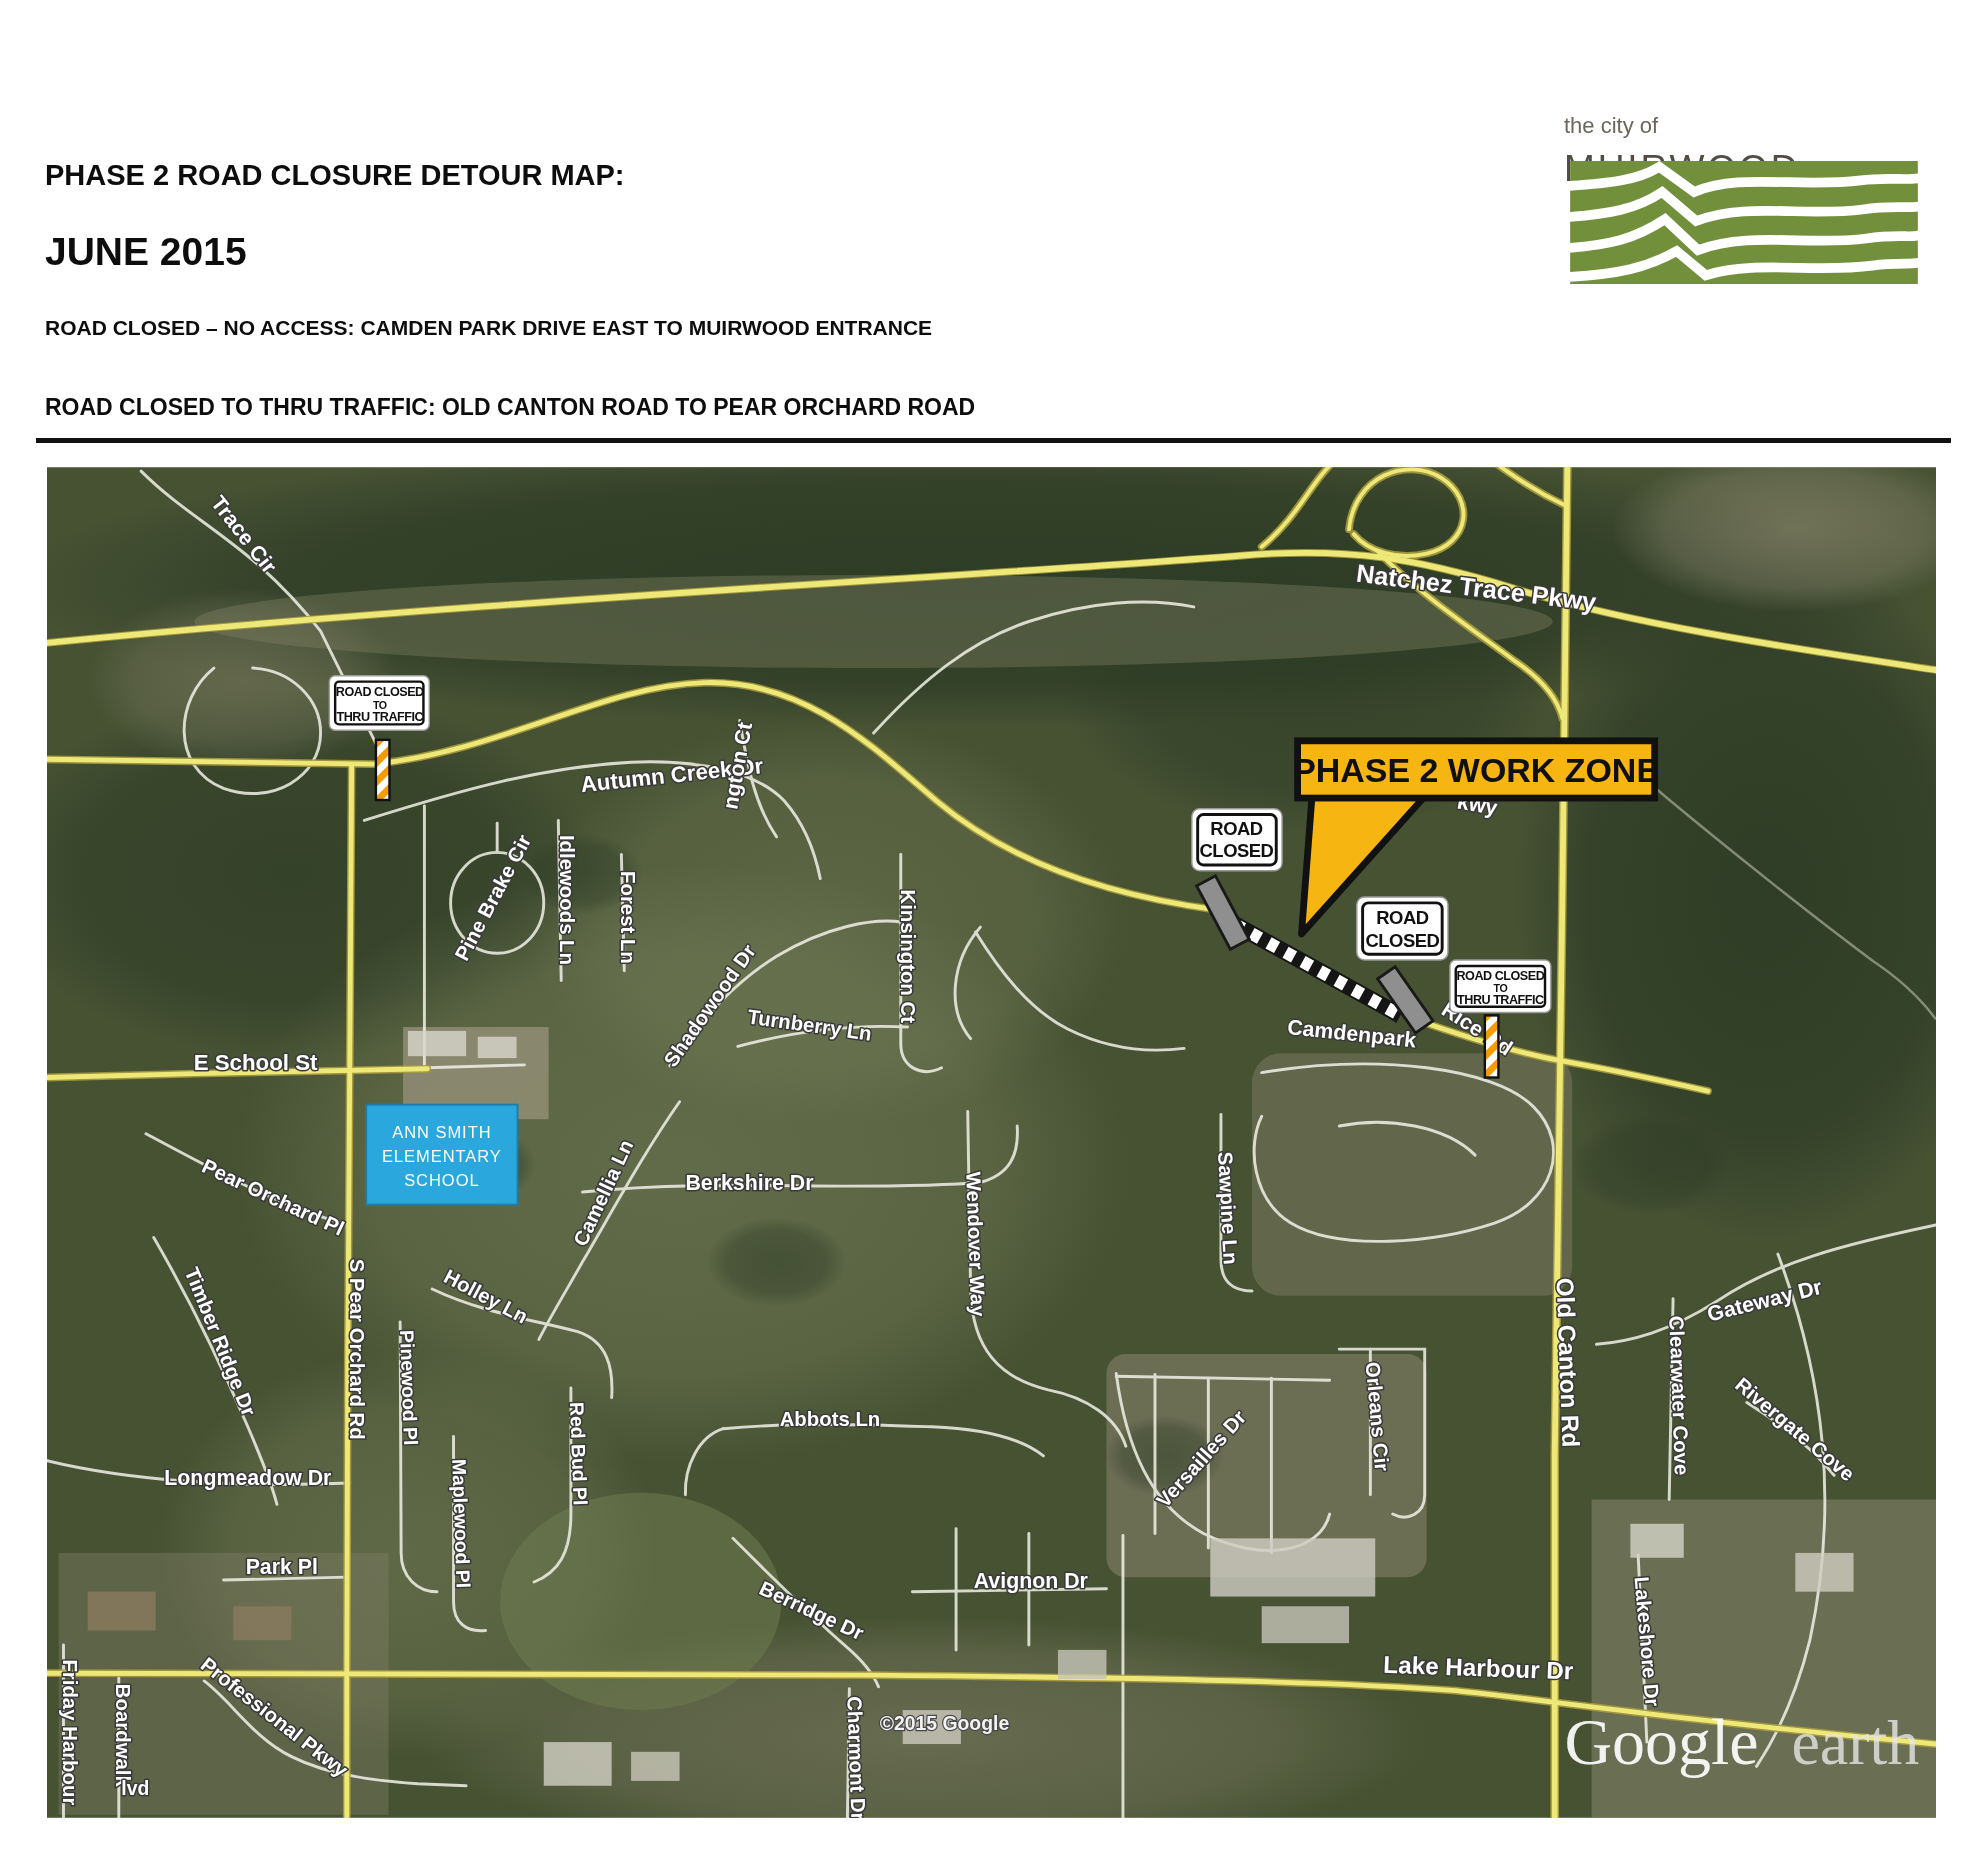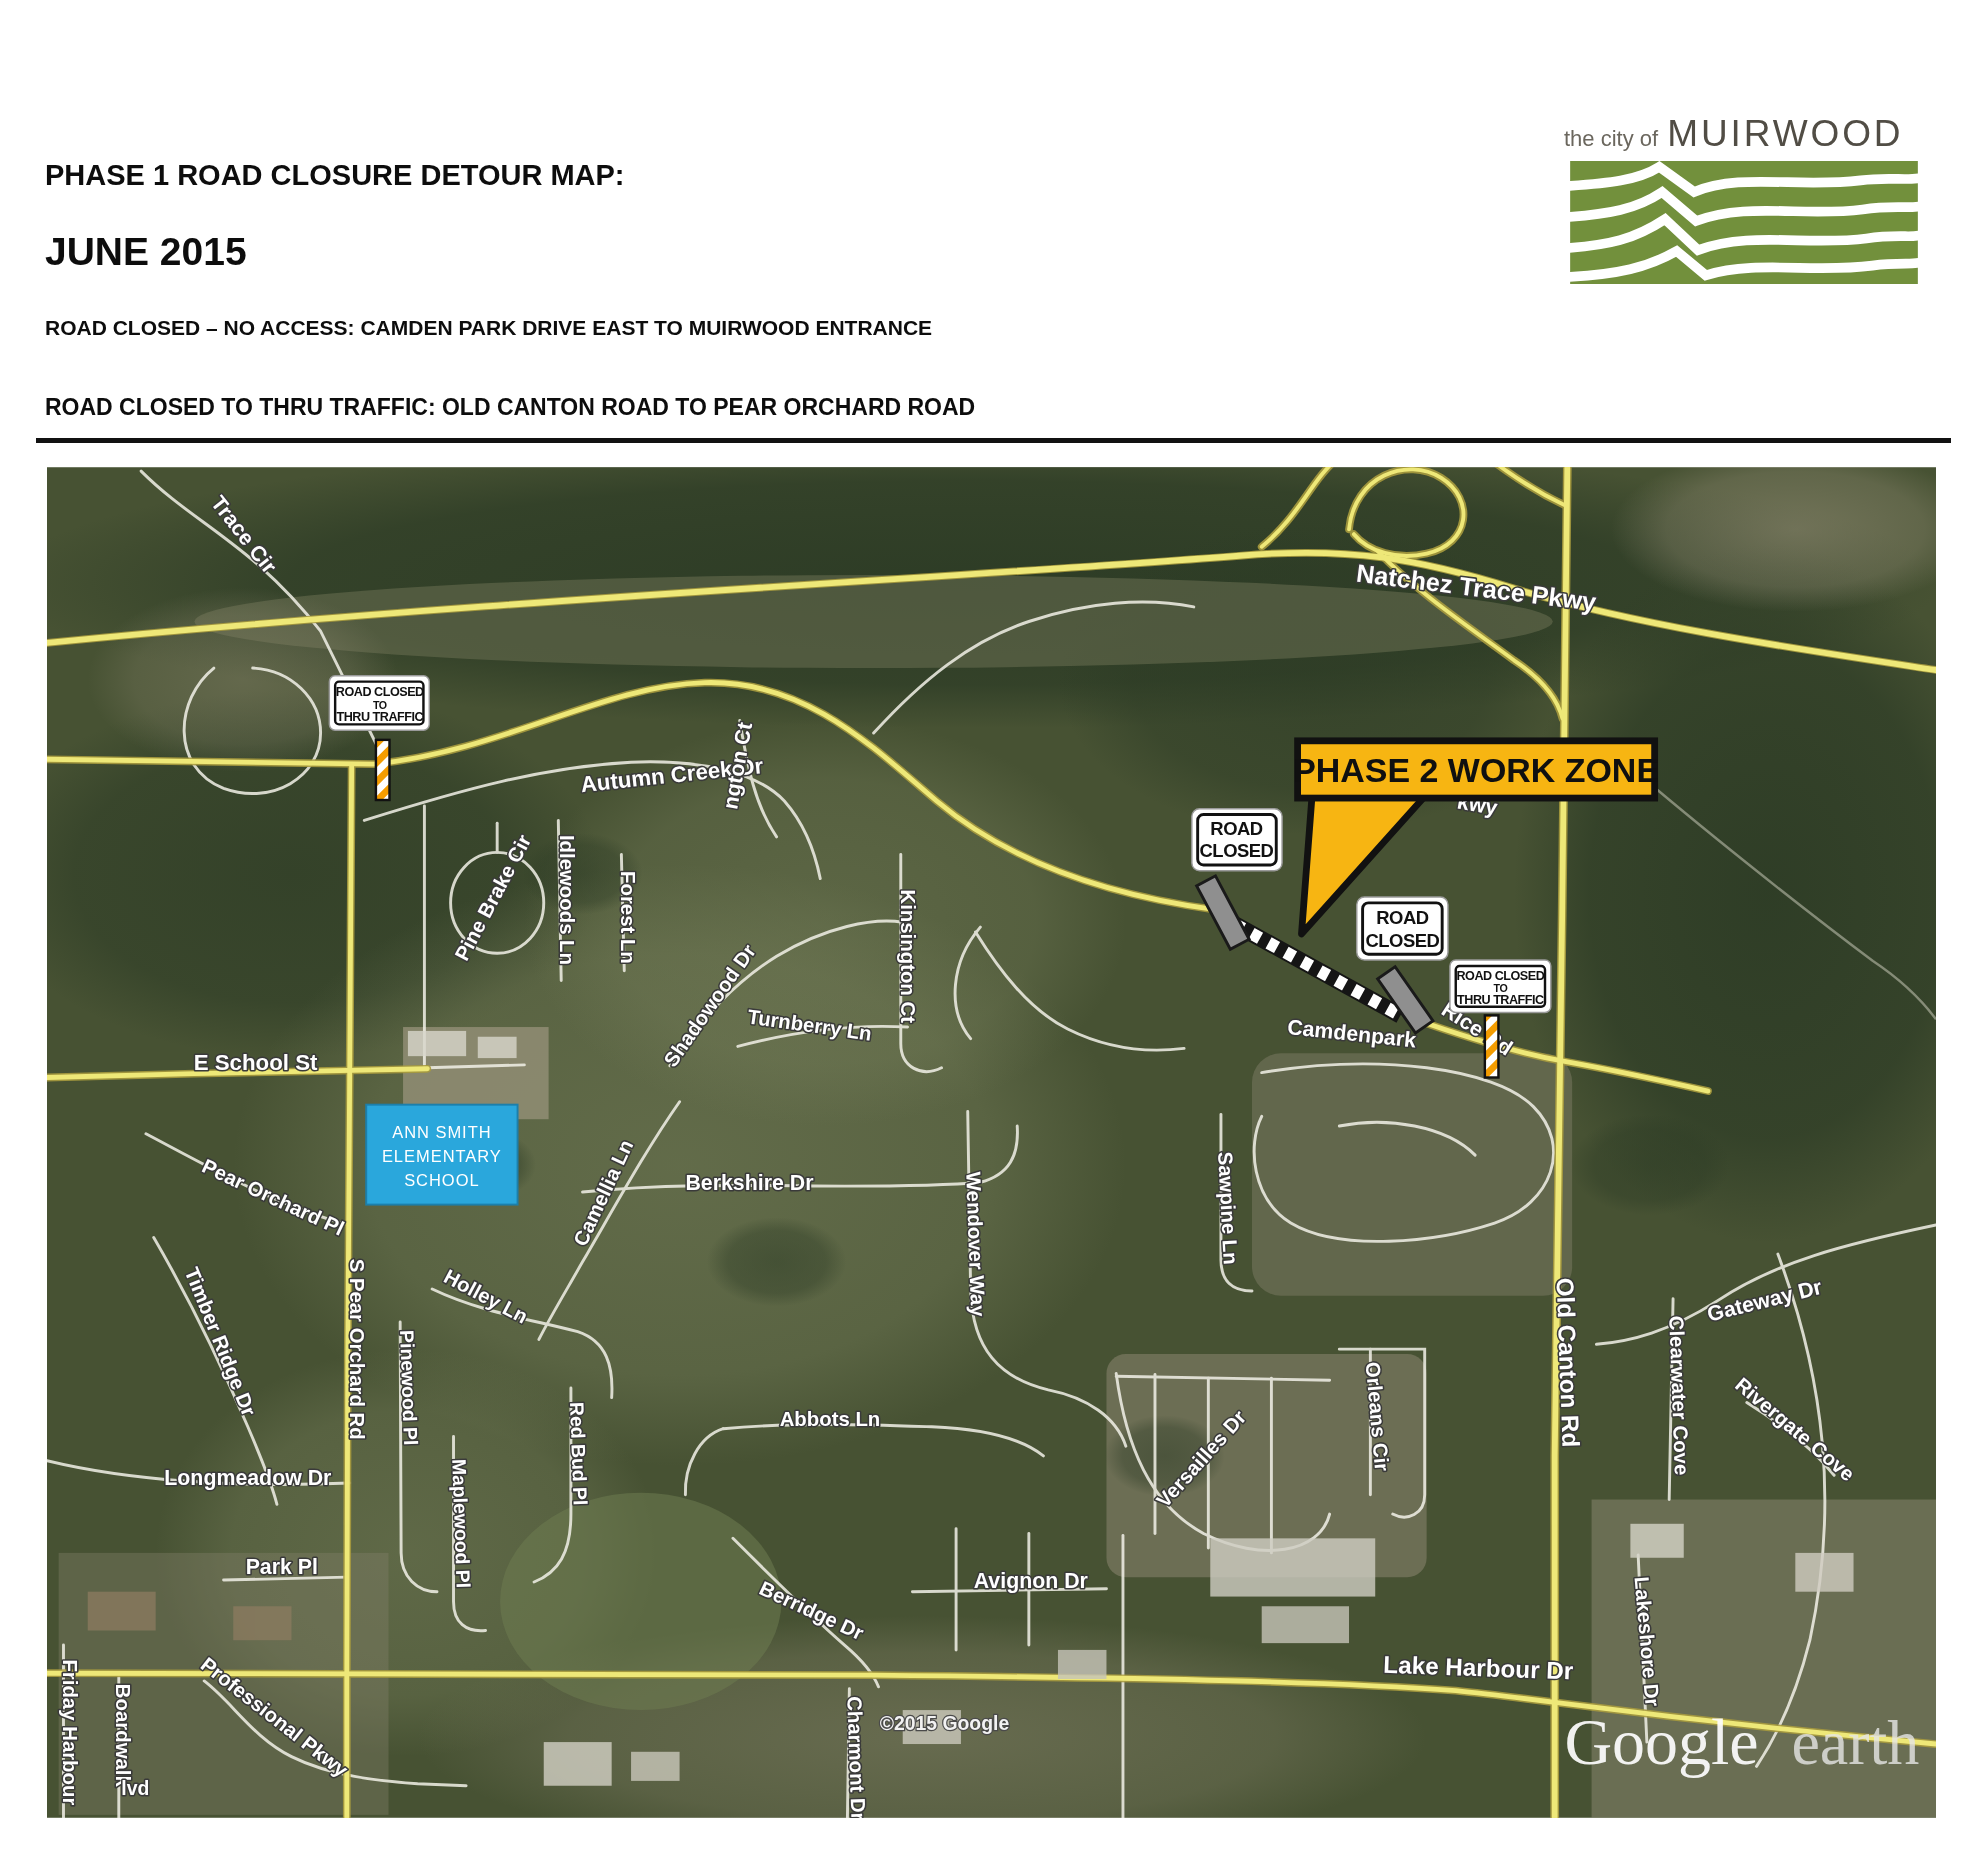--- a/index.html
+++ b/index.html
@@ -6,21 +6,21 @@
   .page{position:relative;width:1987px;height:1870px;background:#ffffff;
         font-family:"Liberation Sans",sans-serif;overflow:hidden;}
   .hline{position:absolute;font-weight:bold;color:#0d0d0d;white-space:nowrap;}
   .h-title{left:45px;top:60px;font-size:36px;letter-spacing:-0.5px;}
   .h-sub{left:45px;top:159px;font-size:29px;}
   .h-date{left:45px;top:230px;font-size:39px;}
   .h-c1{left:45px;top:316px;font-size:21px;}
   .h-c2{left:45px;top:394px;font-size:23px;}
   .rule{position:absolute;left:36px;top:438px;width:1915px;height:4.9px;background:#111;}
   .logo-line{position:absolute;left:1564px;top:113px;width:372px;display:flex;
-             align-items:baseline;gap:9px;justify-content:flex-start;}
+             align-items:baseline;gap:9px;justify-content:flex-start;flex-direction:column;}
   .logo-small{font-size:22px;color:#6b675e;}
   .logo-big{font-size:37px;color:#514d45;letter-spacing:2.9px;}
   .logo-box{position:absolute;left:1570px;top:161px;width:348px;height:123px;}
   .mapwrap{position:absolute;left:47px;top:467px;width:1889px;height:1351px;}
   .lbl{font-family:"Liberation Sans",sans-serif;font-weight:bold;fill:#ffffff;
        stroke:#3a3a3a;stroke-width:3.2px;paint-order:stroke;stroke-linejoin:round;}
   .sign-text{font-family:"Liberation Sans",sans-serif;font-weight:bold;fill:#111;
        text-anchor:middle;letter-spacing:-0.5px;}
   .callout-text{font-family:"Liberation Sans",sans-serif;font-weight:bold;fill:#101010;
        text-anchor:middle;letter-spacing:0px;}
@@ -29,21 +29,21 @@
   .wm1{font-family:"Liberation Serif",serif;font-size:68px;fill:#fdfdfd;opacity:.93;}
   .wm2{font-family:"Liberation Serif",serif;font-size:66px;fill:#e6e6e6;opacity:.8;}
   .attr-text{font-family:"Liberation Sans",sans-serif;font-weight:bold;font-size:20px;
        fill:#f2f2f2;stroke:#4a4a4a;stroke-width:2.5px;paint-order:stroke;text-anchor:middle;}
 </style>
 </head>
 <body>
 
 <div class="page">
 
-  <div class="hline h-sub">PHASE 1 ROAD CLOSURE DETOUR MAP:</div>
+  <div class="hline h-sub">PHASE 2 ROAD CLOSURE DETOUR MAP:</div>
   <div class="hline h-date">JUNE 2015</div>
   <div class="hline h-c1">ROAD CLOSED – NO ACCESS: CAMDEN PARK DRIVE EAST TO MUIRWOOD ENTRANCE</div>
   <div class="hline h-c2">ROAD CLOSED TO THRU TRAFFIC:  OLD CANTON ROAD TO PEAR ORCHARD ROAD</div>
   <div class="rule"></div>
 
   <div class="logo-line">
     <span class="logo-small">the city of</span>
     <span class="logo-big">MUIRWOOD</span>
   </div>
   <div class="logo-box">

